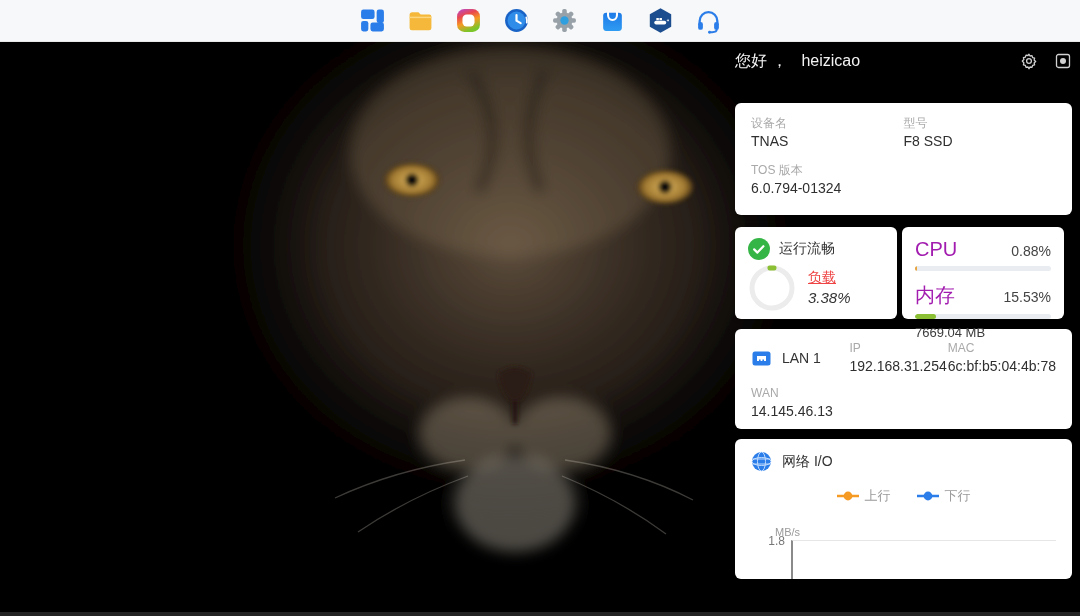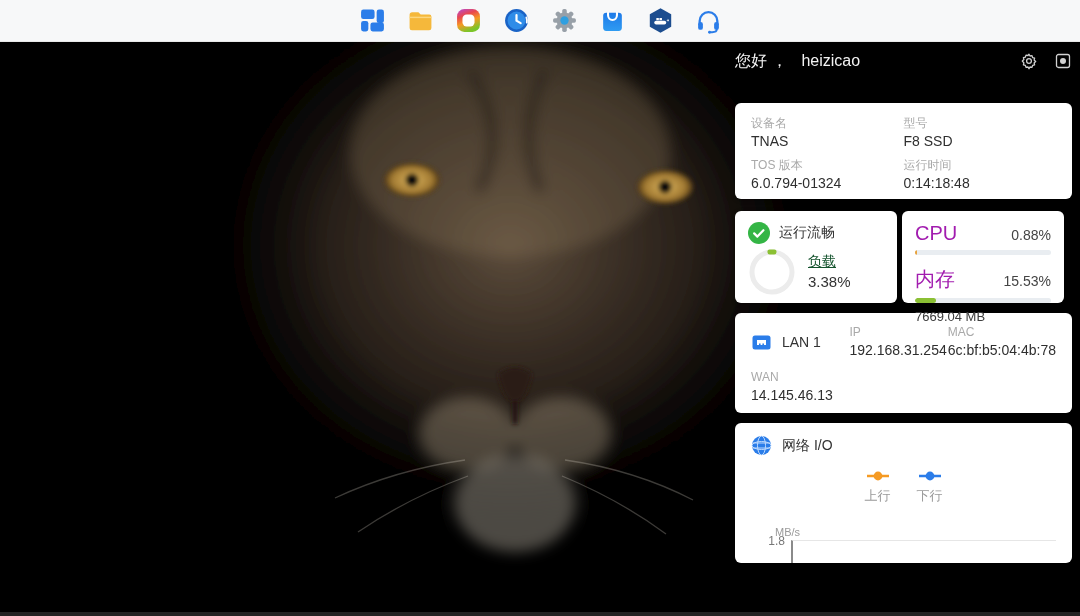--- a/index.html
+++ b/index.html
@@ -42,36 +42,36 @@
 
   .clock { margin-top:24px; text-align:center; color:#fff; }
   .clock .time { font-size:42px; line-height:48px; font-weight:500; letter-spacing:1px; }
   .clock .date { font-size:14px; line-height:18px; margin-top:4px; color:#e8e8e8; }
 
   .card {
     background:#fff; border-radius:6px; box-shadow:0 1px 4px rgba(0,0,0,.35);
   }
 
   
-  .info-card { margin-top:32px; height:96px; padding:13px 16px; display:grid;
+  .info-card { margin-top:32px; height:112px; padding:13px 16px; display:grid;
     grid-template-columns:1fr 1fr; grid-template-rows:1fr 1fr; row-gap:8px; }
   .fld .lbl { font-size:12px; color:#a9a9a9; line-height:14px; }
   .fld .val { font-size:14px; color:#2f2f2f; line-height:17px; margin-top:3px; }
 
   
   .mini-row { margin-top:12px; display:flex; gap:5px; }
   .mini { width:162px; height:92px; padding:11px 13px; }
 
   .health-head { display:flex; align-items:center; gap:9px; }
   .health-head .txt { font-size:14px; color:#333; }
   .check { width:22px; height:22px; }
   .health-body { display:flex; align-items:center; margin-top:4px; gap:12px; }
   .donut { width:48px; height:48px; }
-  .load .lbl { font-size:14px; color:#14532d; line-height:18px;text-decoration:underline; }
-  .load .pct { font-size:15px; color:#333; line-height:20px; margin-top:2px; }
+  .load .lbl { font-size:14px; color:#ef4444; line-height:18px;text-decoration:underline; }
+  .load .pct { font-size:15px; color:#333; line-height:20px; margin-top:2px;font-style:italic; }
 
   .meter-row { display:flex; justify-content:space-between; align-items:baseline; }
   .meter-row .l { font-size:20px; color:#a21caf; }
   .meter-row .r { font-size:14px; color:#444; }
   .bar { height:5px; background:#e9edf1; border-radius:3px; margin-top:5px; overflow:hidden; }
   .bar .fill { height:100%; border-radius:3px; }
   .bar .fill.cpu { background:#e8a33d; min-width:2px; }
   .bar .fill.mem { background:#8bc034; }
   .mem-total { margin-top:6px; font-size:13px; color:#3c3c3c; }
   .mem-block { margin-top:11px; }
@@ -80,21 +80,21 @@
   .lan-card { margin-top:10px; height:100px; padding:12px 16px; overflow:hidden;
     display:grid; grid-template-columns:1fr 1fr 1fr; grid-auto-rows:min-content; row-gap:11px; }
   .lan-title { display:flex; align-items:center; gap:10px; font-size:14px; color:#333; }
   .lan-title svg { width:21px; height:21px; }
 
   
   .net-card { margin-top:10px; height:140px; padding:12px 16px; overflow:hidden; }
   .net-head { display:flex; align-items:center; gap:10px; font-size:14px; color:#333; }
   .net-head svg { width:21px; height:21px; }
   .legend { margin-top:15px; display:flex; justify-content:center; gap:26px; }
-  .legend-item { display:flex; align-items:center; gap:6px; font-size:13px; color:#999; cursor:pointer;flex-direction:column; }
+  .legend-item { display:flex; align-items:center; gap:6px; font-size:13px; color:#999; cursor:pointer; }
   .legend-item svg { width:22px; height:10px; }
   .unit { margin-top:21px; margin-left:24px; font-size:11px; color:#9a9a9a; }
   .axis-row { display:flex; margin-top:2px; }
   .ytick { width:40px; text-align:right; padding-right:6px; font-size:12px; color:#777; line-height:12px; transform:translateY(-5px); }
   .plot { flex:1; height:42px; border-top:1px solid #e6e6e6; border-left:2px solid #8a8a8a; }
 </style>
 </head>
 <body>
 
 <div class="topbar">
@@ -261,24 +261,20 @@
       <div class="val">TNAS</div>
     </div>
     <div class="fld">
       <div class="lbl">型号</div>
       <div class="val">F8 SSD</div>
     </div>
     <div class="fld">
       <div class="lbl">TOS 版本</div>
       <div class="val">6.0.794-01324</div>
     </div>
-    <div class="fld">
-      <div class="lbl">运行时间</div>
-      <div class="val">0:14:18:48</div>
-    </div>
   </div>
 
   <div class="mini-row">
 
     <div class="card mini">
       <div class="health-head">
         <svg class="check" viewBox="0 0 22 22">
           <circle cx="11" cy="11" r="11" fill="#34b545"></circle>
           <path d="M6.2 11.4 l3.2 3.2 6-6.4" stroke="#fff" stroke-width="2.2" fill="none" stroke-linecap="round" stroke-linejoin="round"></path>
         </svg>

